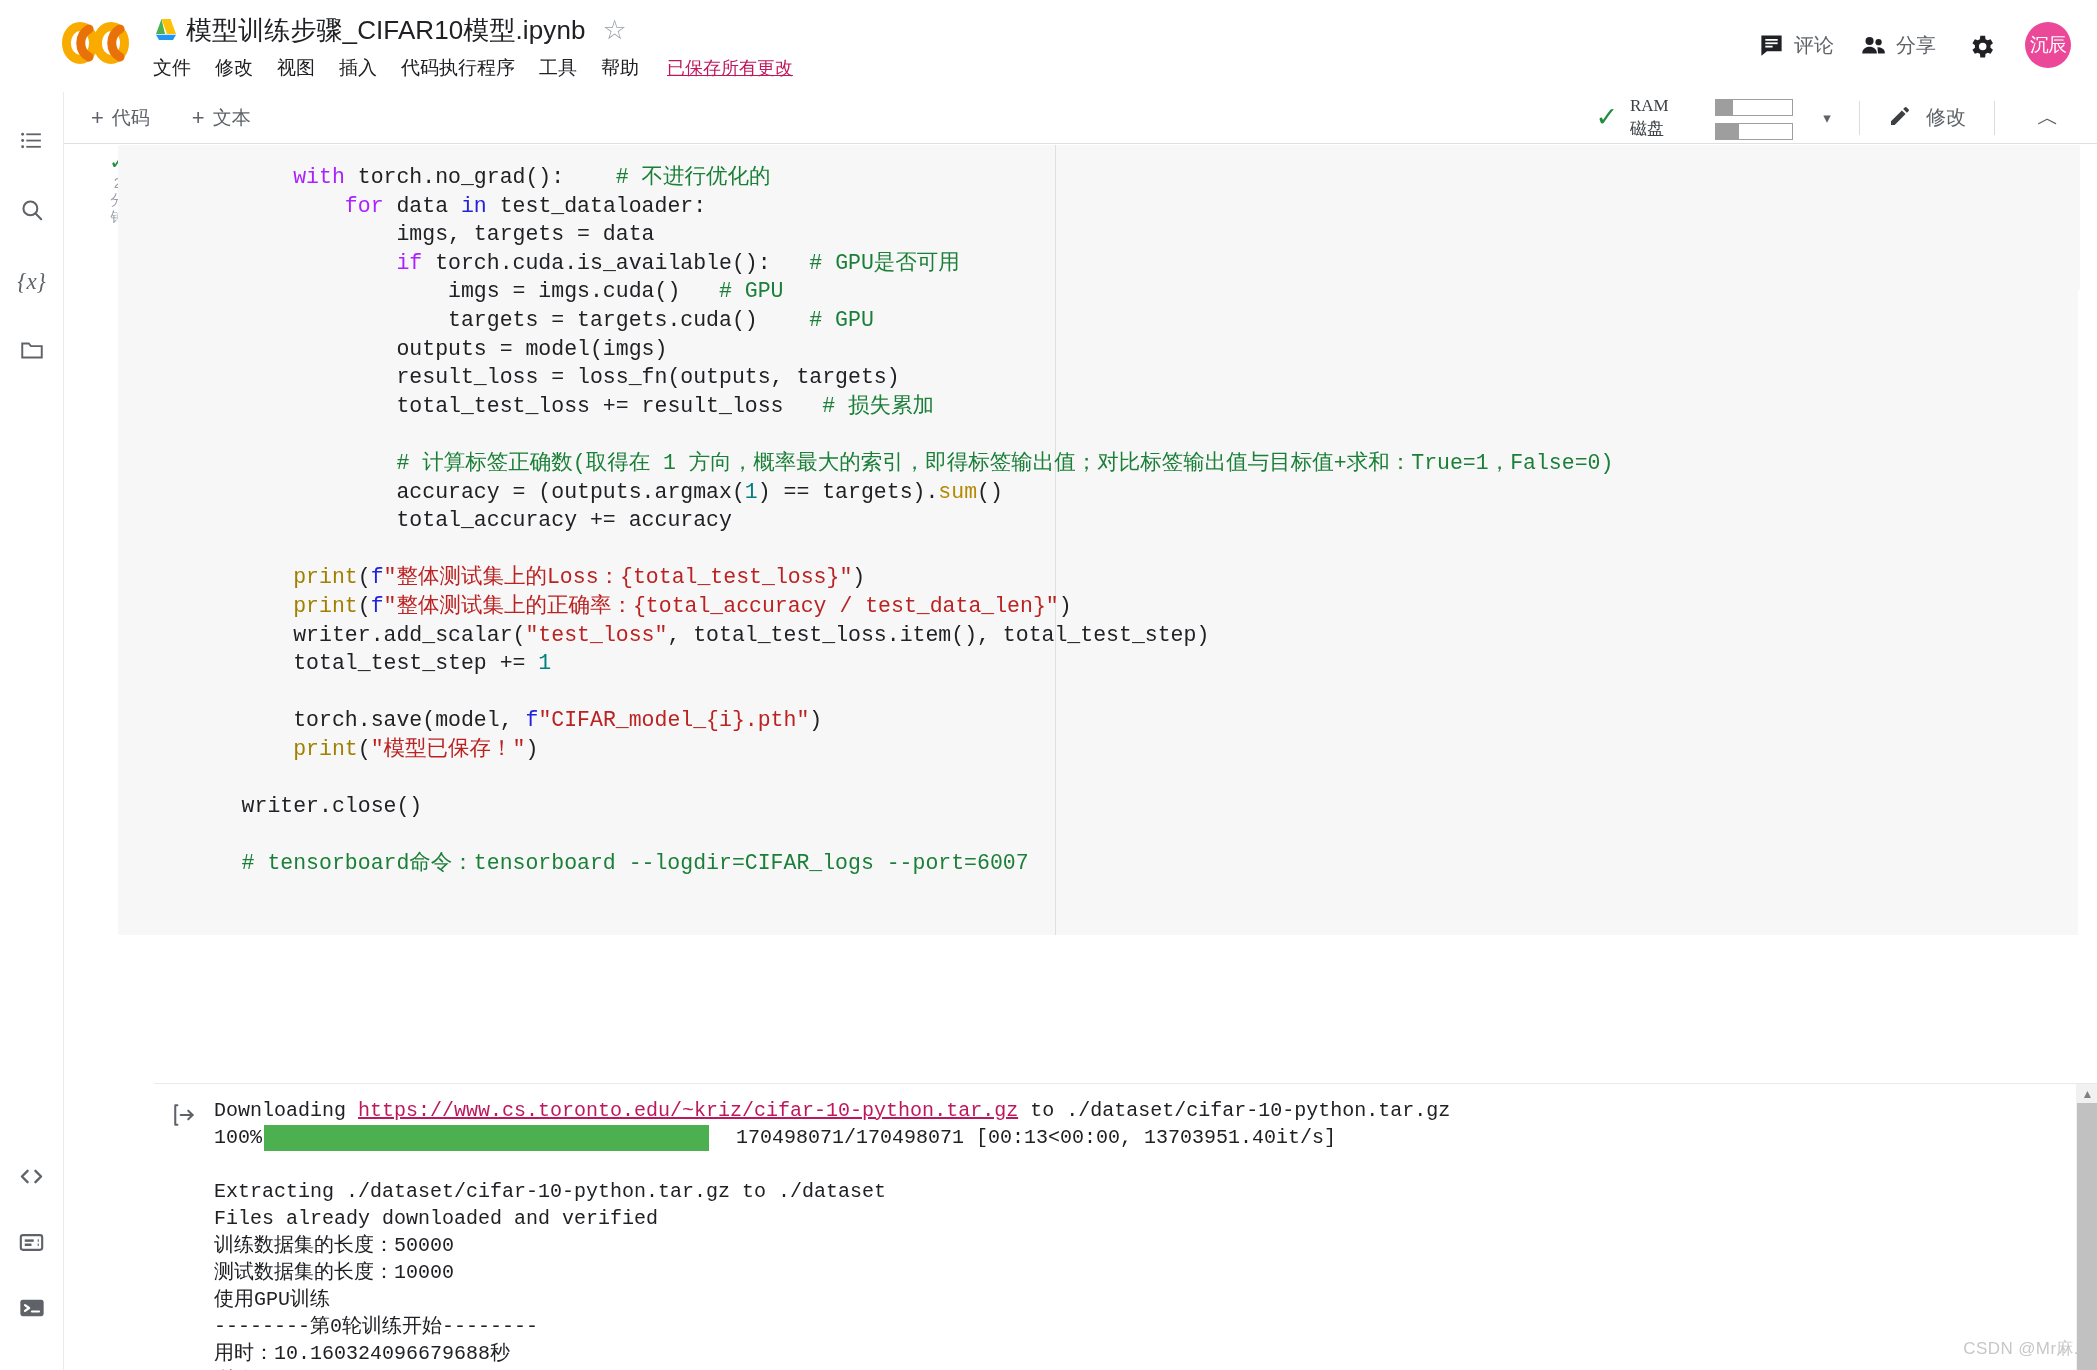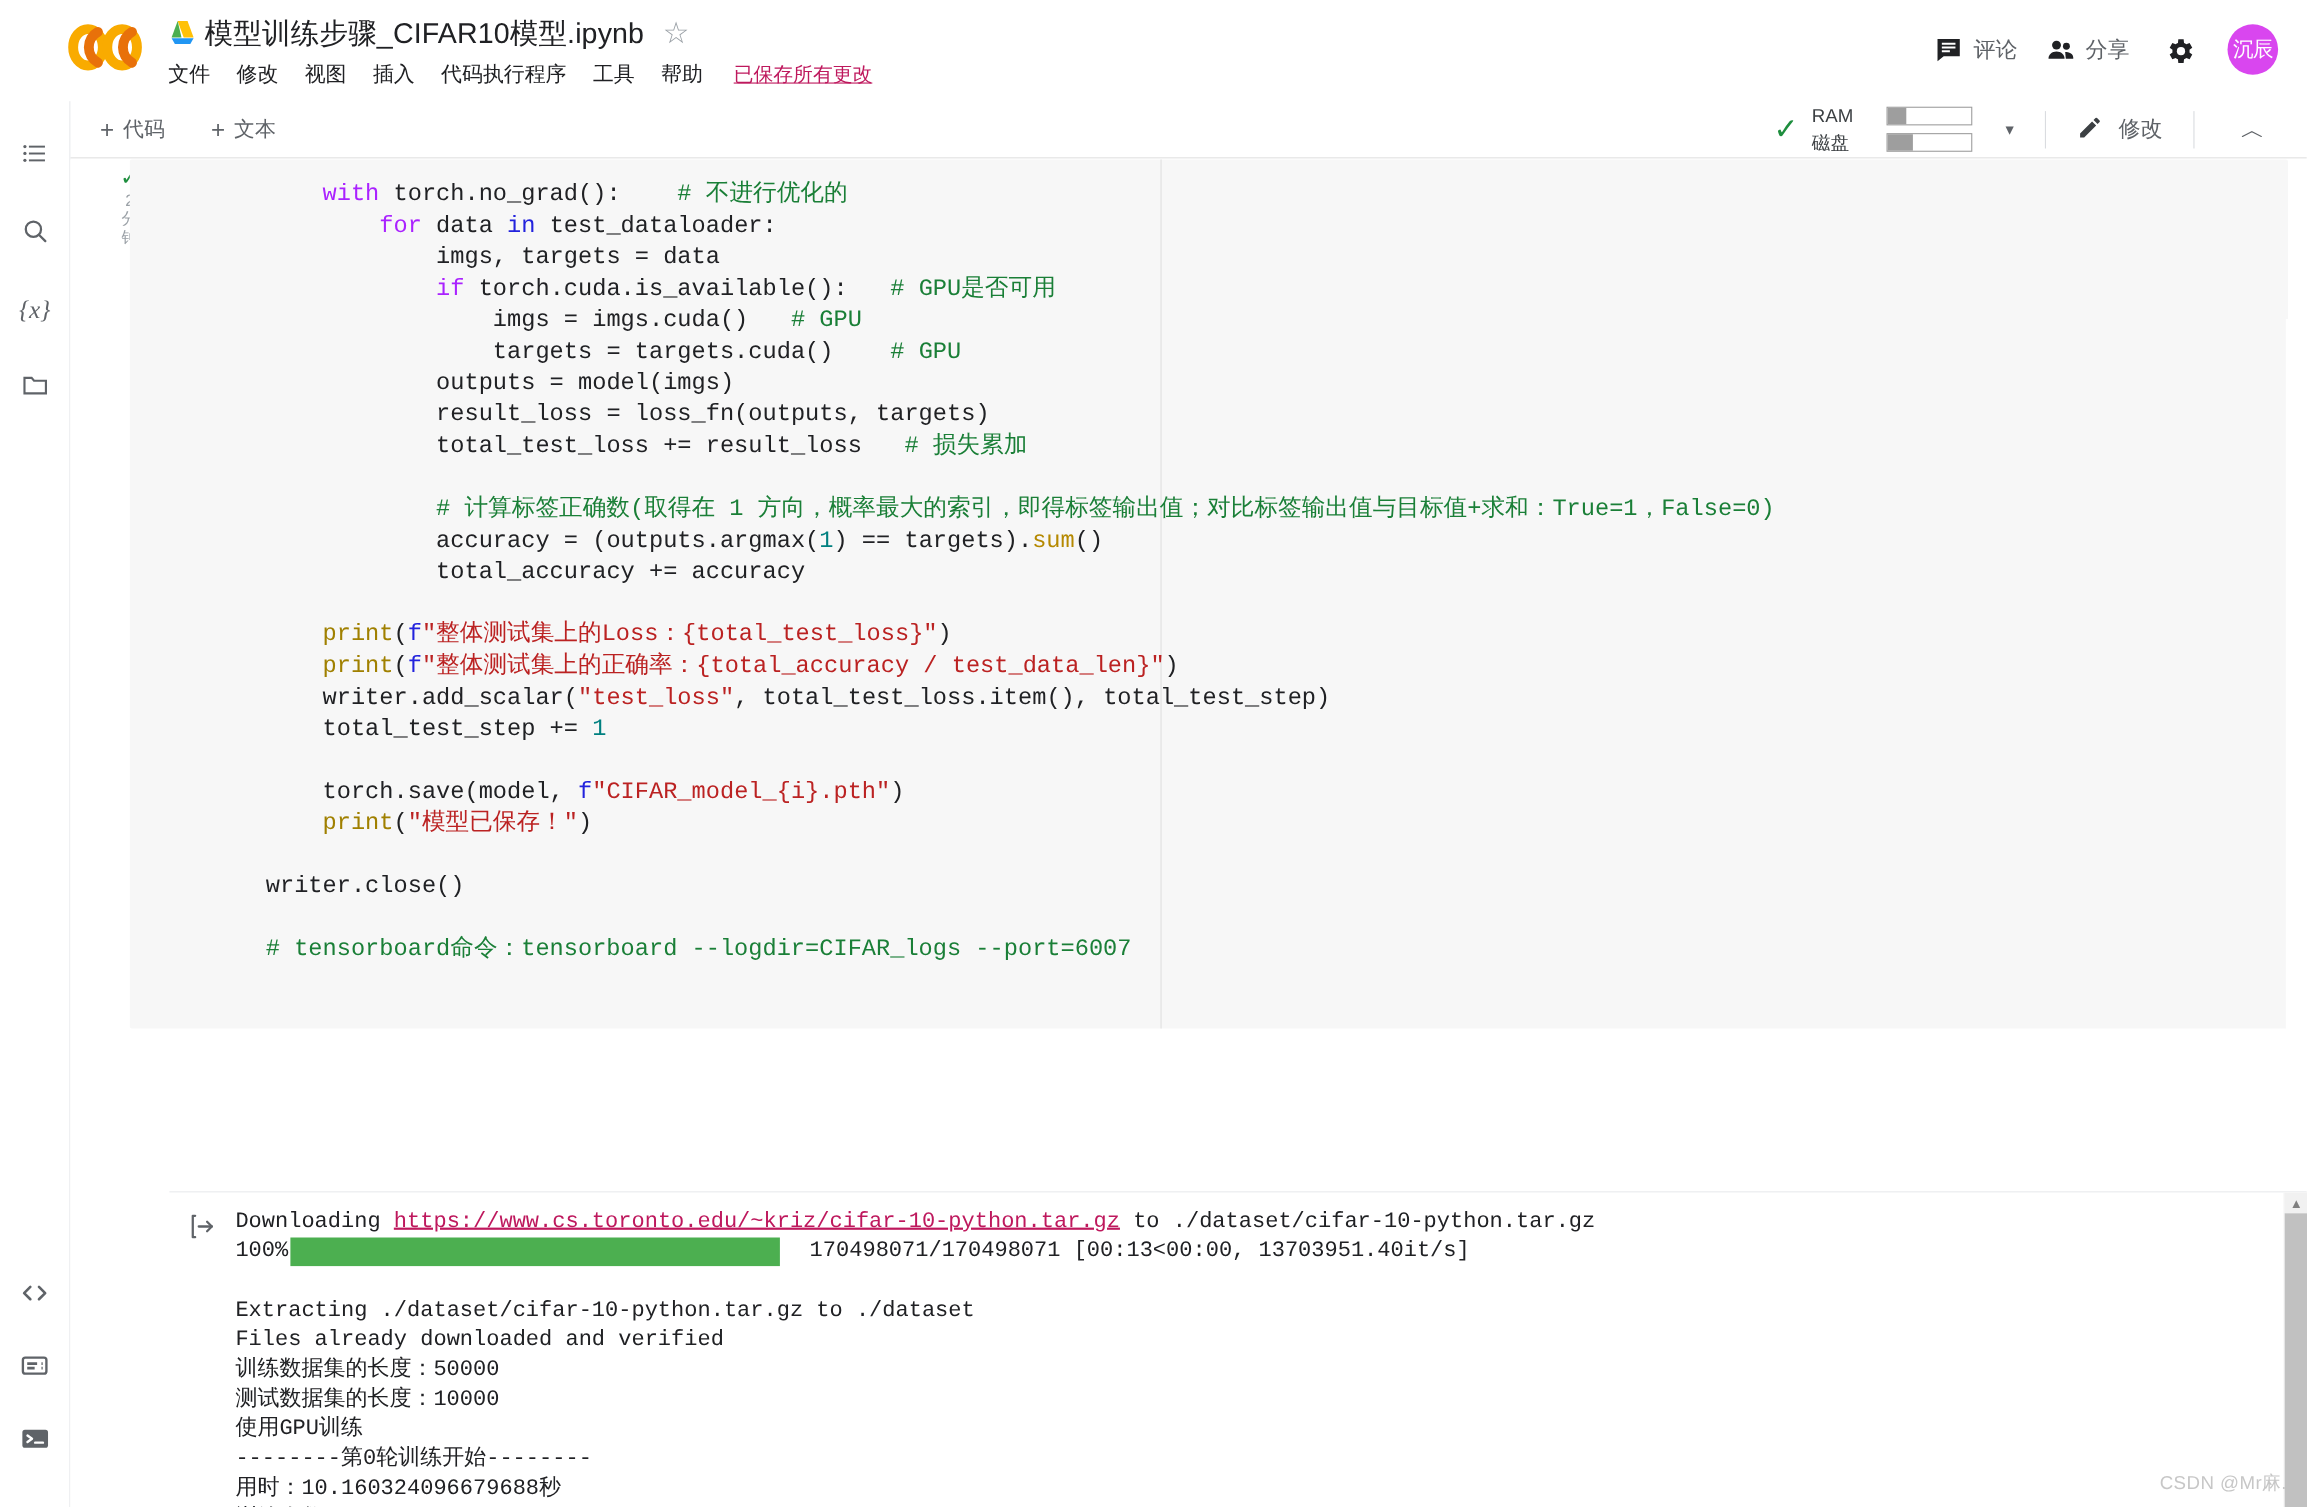--- a/index.html
+++ b/index.html
@@ -64,21 +64,21 @@
   .hdr-btn {
     display: flex; align-items: center; gap: 9px;
     font-size: 20px; color: #5f6368;
     padding: 6px 13px; border-radius: 4px;
     white-space: nowrap;
   }
   .hdr-icon { width: 27px; height: 27px; display:block; }
   .gear-btn { padding: 6px 12px; margin-left: 6px;}
   .avatar {
     width: 46px; height: 46px; border-radius: 50%;
-    background: #d946ef; color: #fff;
+    background: #ec4899; color: #fff;
     display: flex; align-items: center; justify-content: center;
     font-size: 19px; margin-left: 19px; letter-spacing: -1px;
   }
 
   
   .toolbar {
     position: absolute; top: 92px; left: 0;
     width: 2097px; height: 52px;
     background: #ffffff;
     border-bottom: 1px solid #e0e0e0;
@@ -90,21 +90,21 @@
     font-size: 19px; color: #5f6368;
     padding: 4px 8px; border-radius: 4px;
   }
   .plus { font-size: 22px; color: #5f6368; line-height: 1; }
   .tb-right {
     margin-left: auto; display: flex; align-items: center;
     margin-right: 22px; height: 100%;
   }
   .check-mark { color: #1e8e3e; font-size: 27px; margin-right: 12px; line-height: 1; }
   .res-block { display: flex; flex-direction: column; justify-content: center; gap: 3px;}
-  .res-row { display: flex; align-items: center; gap: 10px; height: 21px; }
+  .res-row { display: flex; align-items: flex-end; gap: 27px; height: 21px; font-family: Liberation Serif, serif; }
   .res-label { font-size: 17px; color: #3c4043; width: 58px; }
   .res-bar {
     width: 78px; height: 17px; border: 1px solid #9e9e9e;
     background: #ffffff; position: relative;
   }
   .res-fill { position: absolute; left: 0; top: 0; bottom: 0; background: #9e9e9e; }
   .caret-down {
     margin-left: 22px; color: #5f6368; font-size: 15px;
     width: 24px; text-align: center;
   }

